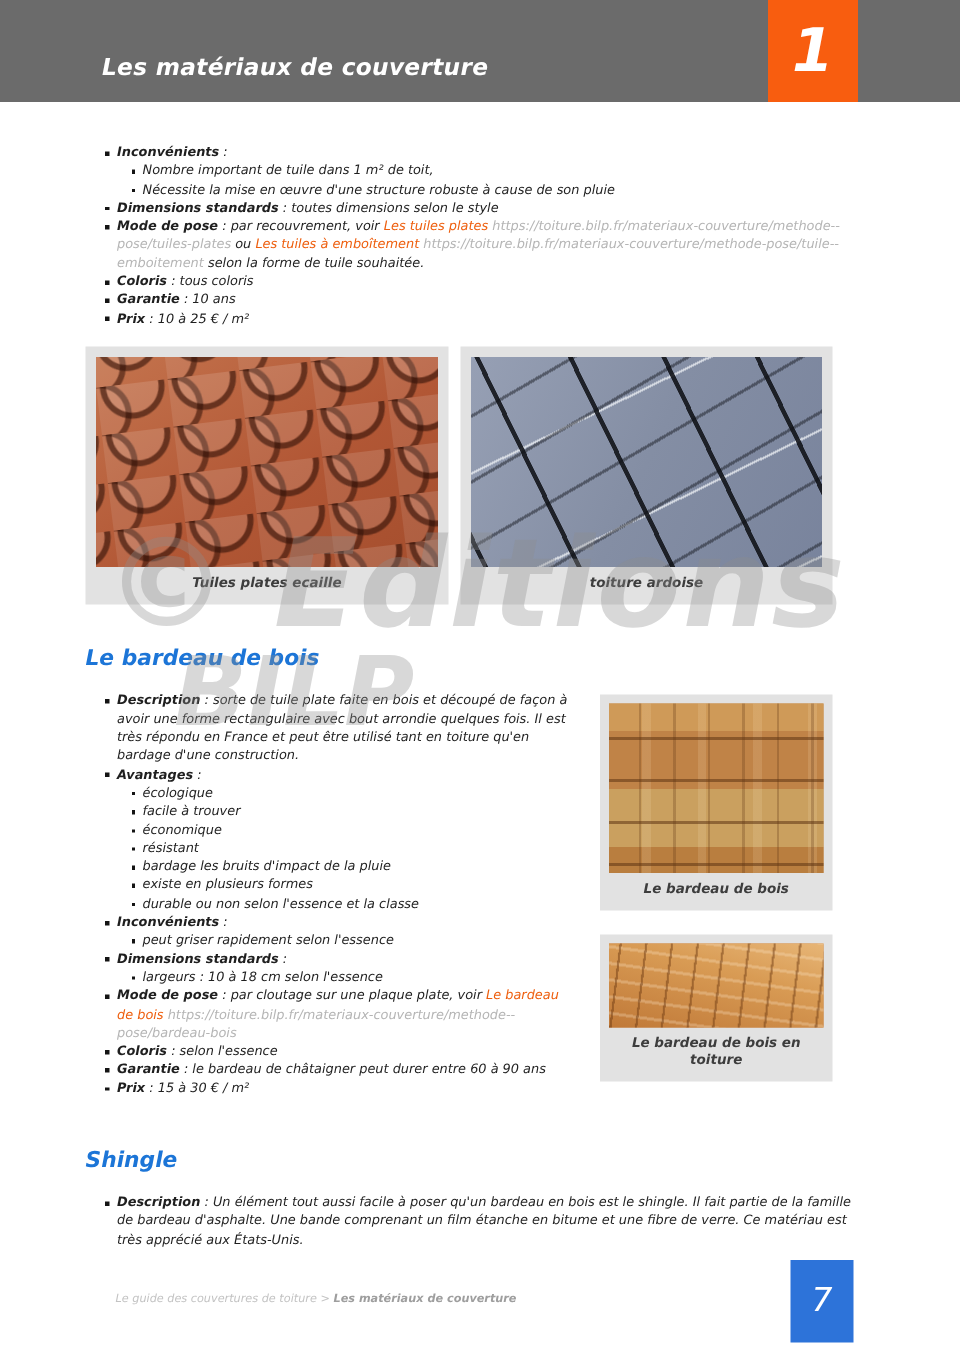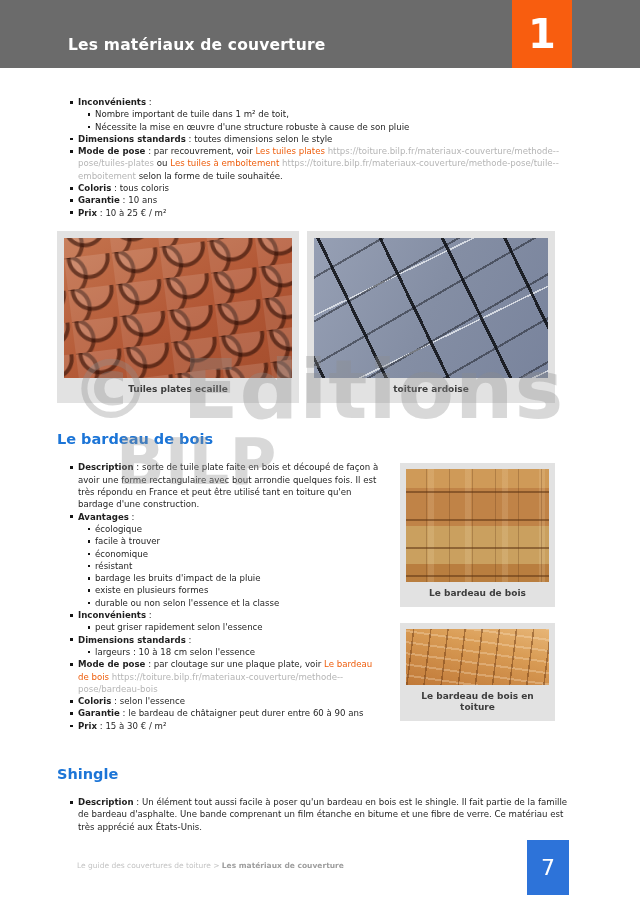--- a/index.html
+++ b/index.html
@@ -1,17 +1,17 @@
 <!DOCTYPE html>
 <html><head>
 <meta charset="utf-8">
 <style>
   html,body{margin:0;padding:0;}
   body{width:640px;height:898px;background:#fff;font-family:"DejaVu Sans","Liberation Sans",sans-serif;color:#1f1f1f;}
-  .page{position:relative;width:640px;height:898px;background:#fff;overflow:hidden;}
+  .page{position:relative;width:640px;height:898px;background:#fff;overflow:hidden;font-style:italic;}
 
   
   .hdr{position:absolute;left:0;top:0;width:640px;height:68px;background:#6b6b6b;}
   .hdr-title{position:absolute;left:68px;top:36px;font-size:15.5px;font-weight:bold;color:#ffffff;letter-spacing:.2px;}
   .chapter{position:absolute;left:512px;top:0;width:60px;height:68px;background:#f85d0f;color:#fff;
            display:flex;align-items:center;justify-content:center;font-size:40px;font-weight:bold;}
 
   
   .main{position:absolute;left:0;top:68px;width:640px;padding:16px 57px 0 57px;box-sizing:border-box;}
   ul.l1{list-style:none;margin:12px;padding:0;font-size:8.6px;line-height:12.3px;}

